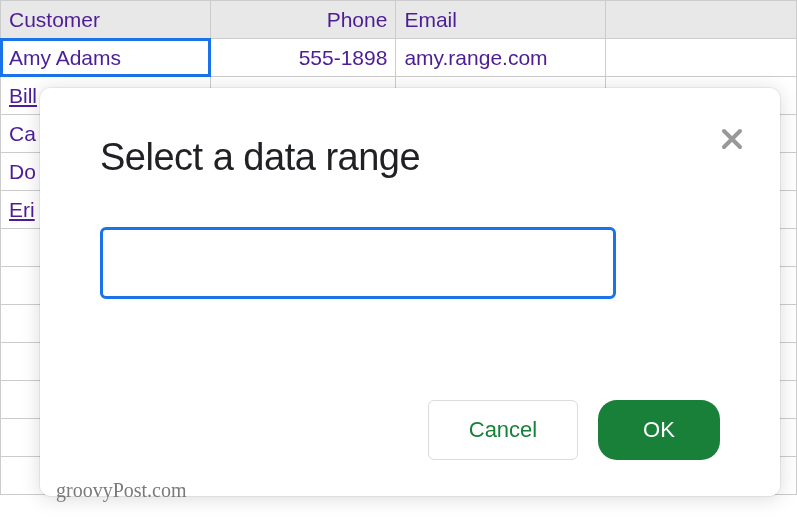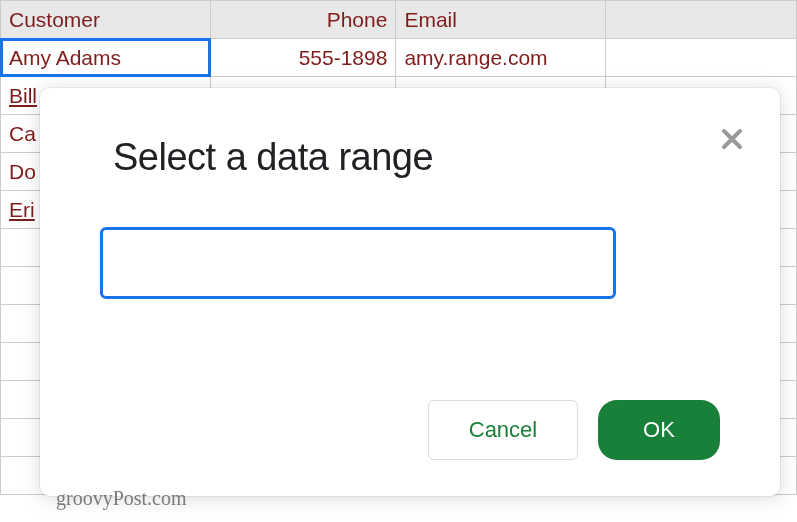--- a/index.html
+++ b/index.html
@@ -18,21 +18,21 @@
     .spreadsheet {
       width: 100%;
       border-collapse: collapse;
     }
     .spreadsheet td {
       border: 1px solid #ccc;
       padding: 4px 8px;
       height: 38px;
       font-size: 21px;
       vertical-align: middle;
-      color: #7f1d1d;
+      color: #4c1d95;
     }
     .spreadsheet tr.header-row td {
       background: #e8e8e8;
       font-weight: normal;
     }
     .col-a { width: 204px; }
     .col-b { width: 180px; text-align: right; }
     .col-c { width: 204px; }
     .col-d { width: 185px; }
     .selected-cell {
@@ -73,21 +73,20 @@
       line-height: 1;
       user-select: none;
     }
     .dialog-title {
       font-family: 'Google Sans', 'Product Sans', Arial, sans-serif;
       font-size: 38px;
       font-weight: 400;
       color: #202124;
       margin-bottom: 48px;
       letter-spacing: -0.5px;
-      margin-left: 13px;
     }
     .range-input {
       width: 516px;
       height: 72px;
       border: 3px solid #1a73e8;
       border-radius: 6px;
       font-size: 20px;
       padding: 0 14px;
       outline: none;
       color: #202124;
@@ -119,21 +118,21 @@
       min-width: 150px;
     }
     .btn-ok {
       background: #188038;
       color: #fff;
       min-width: 122px;
       border-radius: 19px;
     }
     .watermark {
       position: absolute;
-      bottom: 12px;
+      bottom: 20px;
       left: 56px;
       font-family: Georgia, serif;
       font-size: 20px;
       color: #7a7a7a;
       font-style: normal;
     }
   </style>
 </head>
 <body>
 

